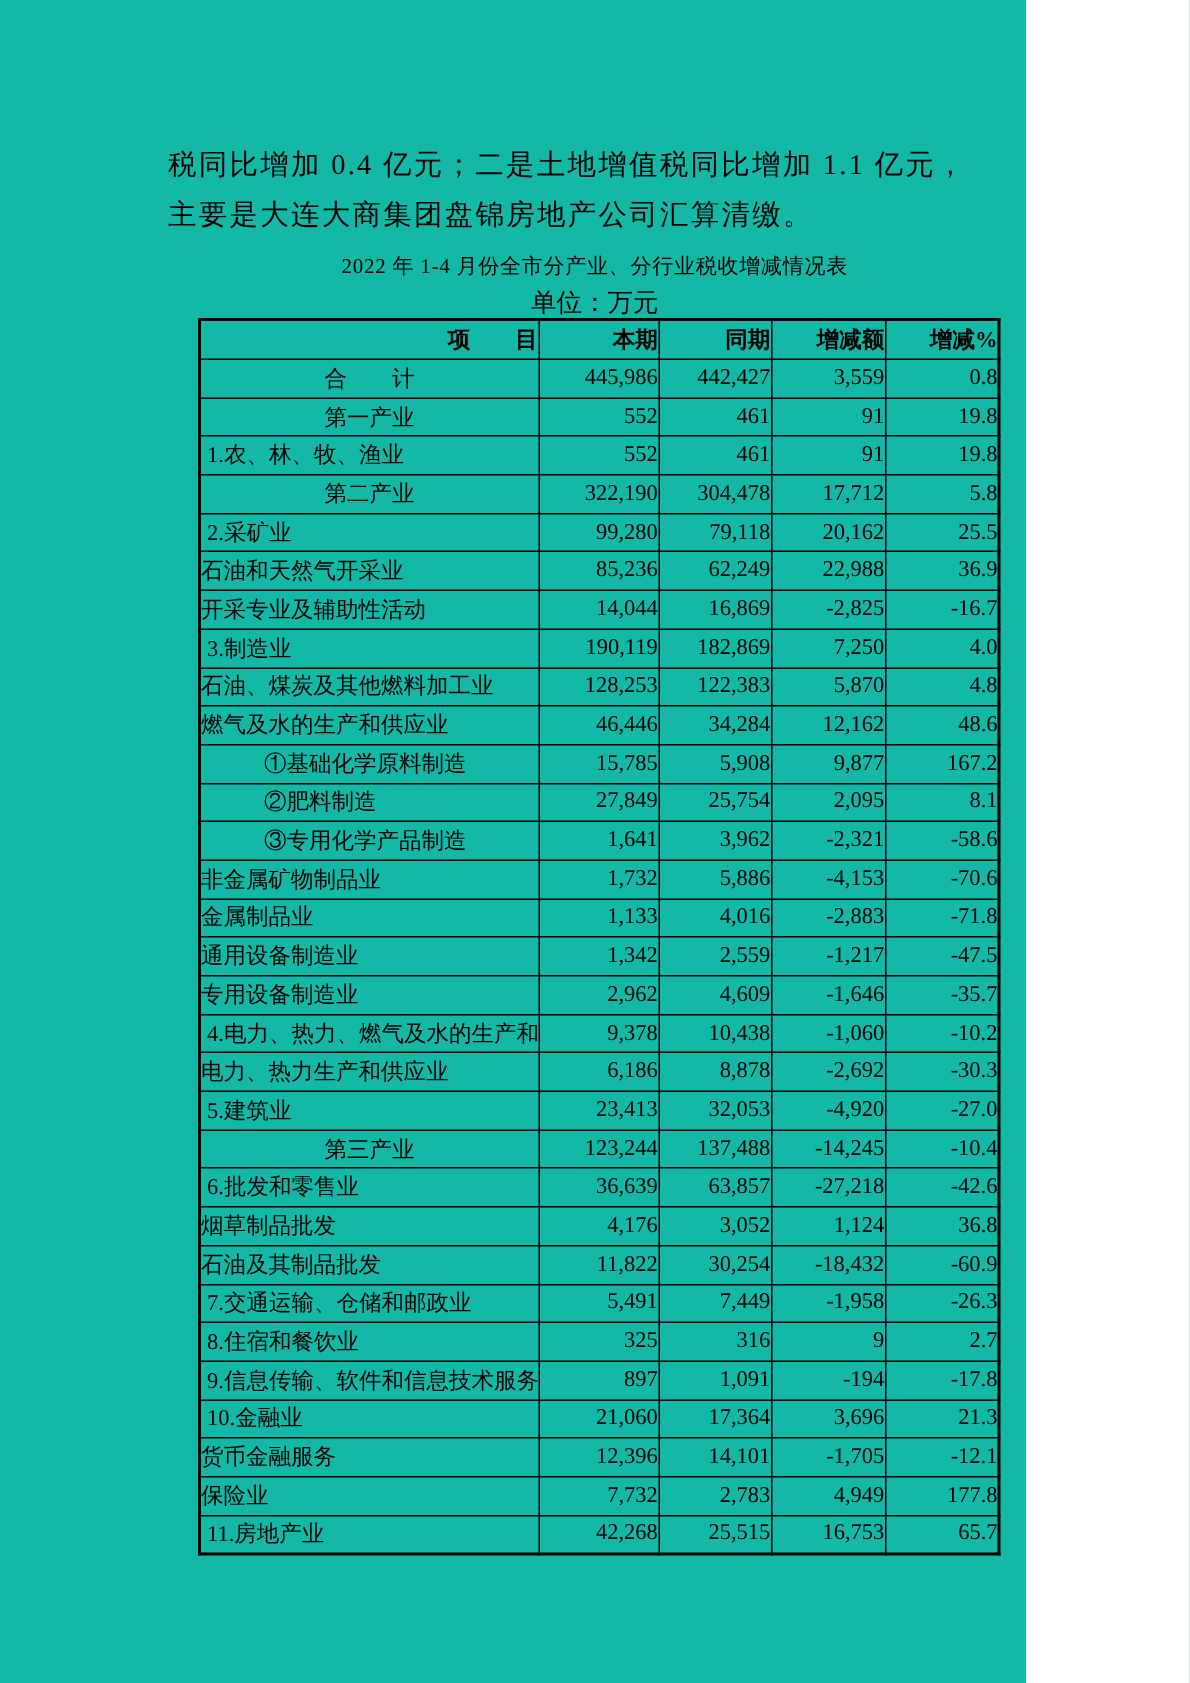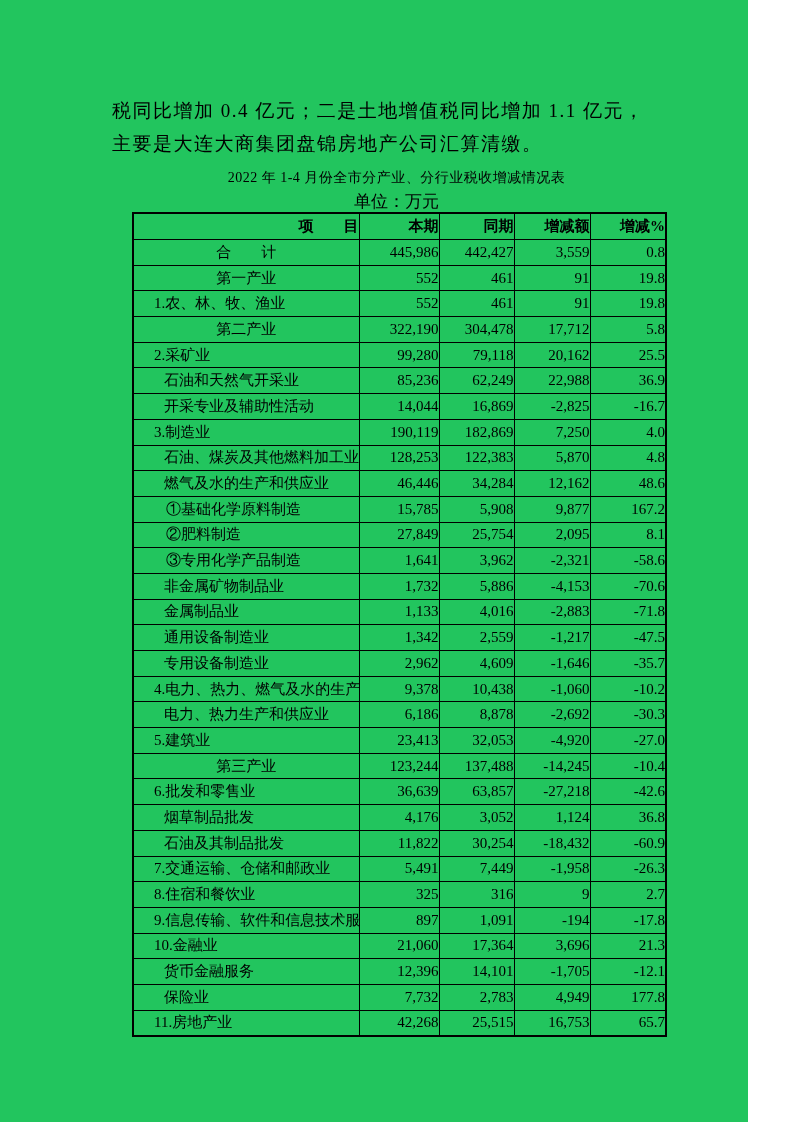--- a/index.html
+++ b/index.html
@@ -1,17 +1,17 @@
 <!DOCTYPE html>
 <html><head>
 <meta charset="utf-8">
 <style>
   html,body{margin:0;padding:0;background:#ffffff;}
   .page{
-    position:relative;width:748px;height:1122px;background:#22c55e;overflow:hidden;
+    position:relative;width:684px;height:1122px;background:#14b8a6;overflow:hidden;
     font-family:"Liberation Serif","DejaVu Serif",serif;color:#000;
   }
   .para{
     position:absolute;left:112px;top:94px;width:572px;
     font-size:19px;line-height:33px;letter-spacing:1.5px;
   }
   .doc-title{
     position:absolute;left:0;top:169px;width:793px;text-align:center;
     font-size:14px;letter-spacing:0.5px;
   }
@@ -26,23 +26,23 @@
     border:2px solid #000;font-size:15px;
   }
   table.tax th,table.tax td{
     border:1px solid #000;padding:0;height:24.7px;
     overflow:hidden;white-space:nowrap;
   }
   table.tax th{font-weight:bold;text-align:right;height:25px;}
   td.num{text-align:right;padding-right:8px;font-size:15px;}
   td.label{text-align:left;}
   td.label.c{text-align:center;font-family:Liberation Mono, monospace;}
-  td.label.i0{padding-left:20px;}
-  td.label.i1{padding-left:30px;}
-  td.label.i2{padding-left:32px;}
+  td.label.i0{padding-left:4px;}
+  td.label.i1{}
+  td.label.i2{padding-left:42px;}
 </style>
 </head>
 <body>
 
 <div class="page">
 
   <div class="para">
     <div>税同比增加 0.4 亿元；二是土地增值税同比增加 1.1 亿元，</div>
     <div>主要是大连大商集团盘锦房地产公司汇算清缴。</div>
   </div>

